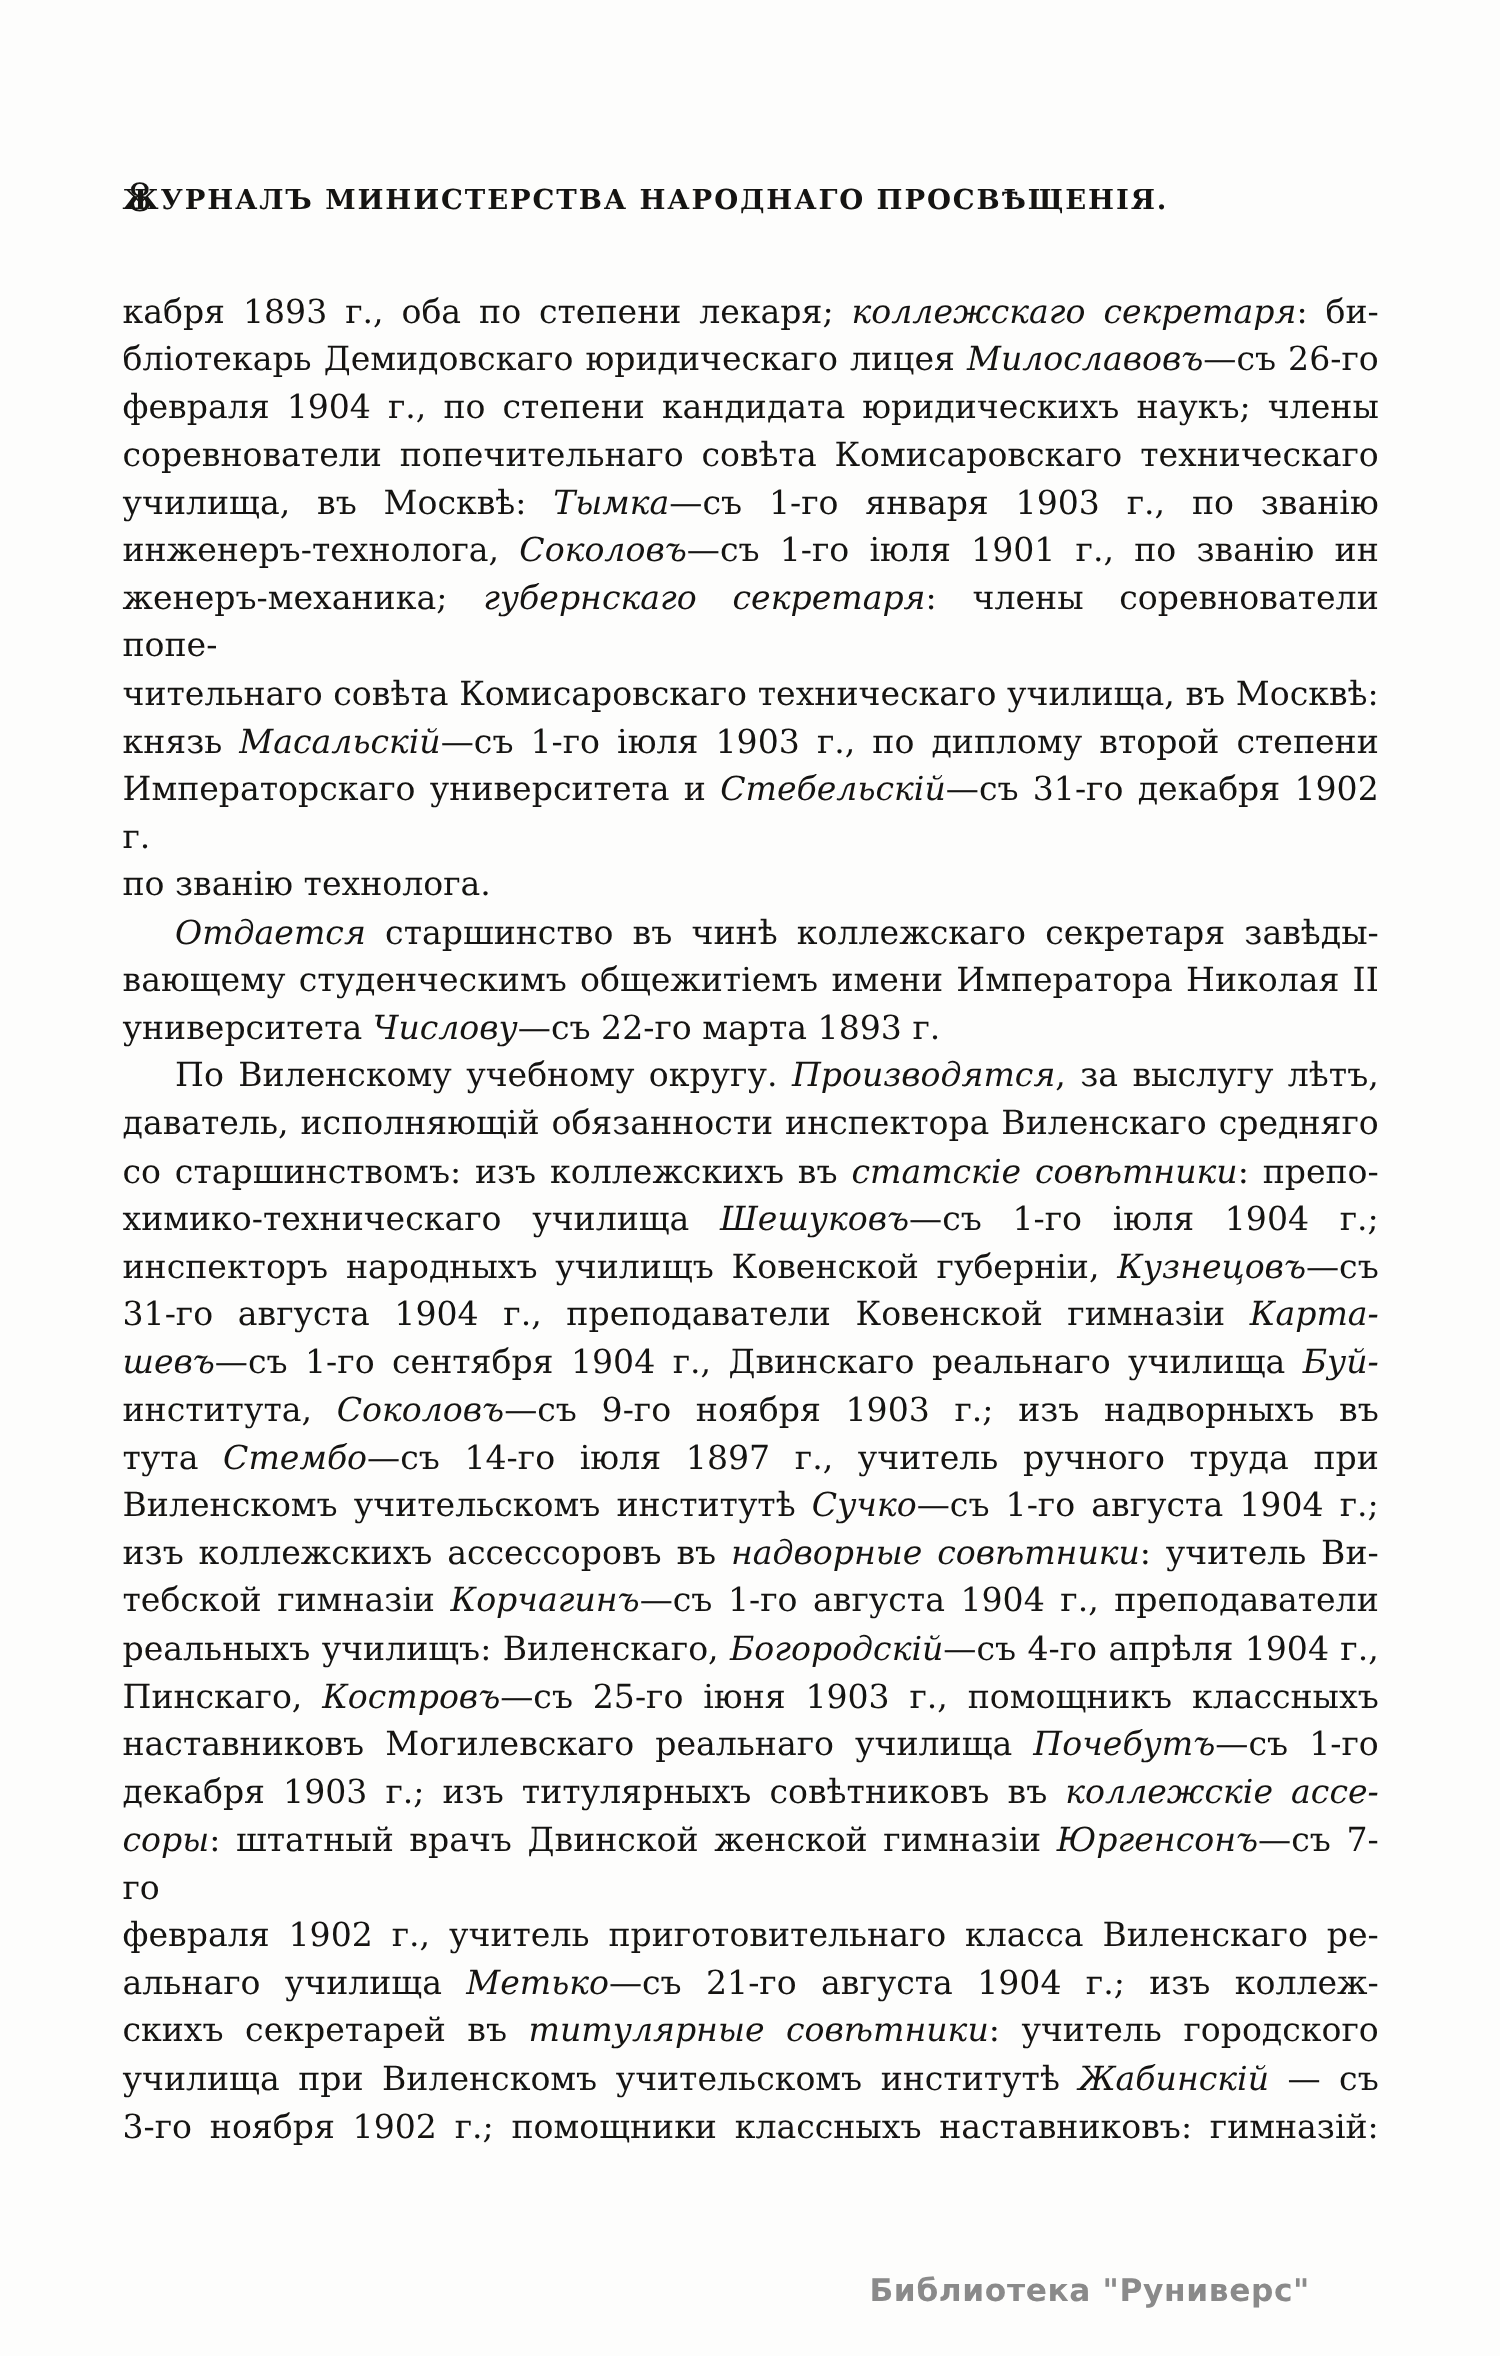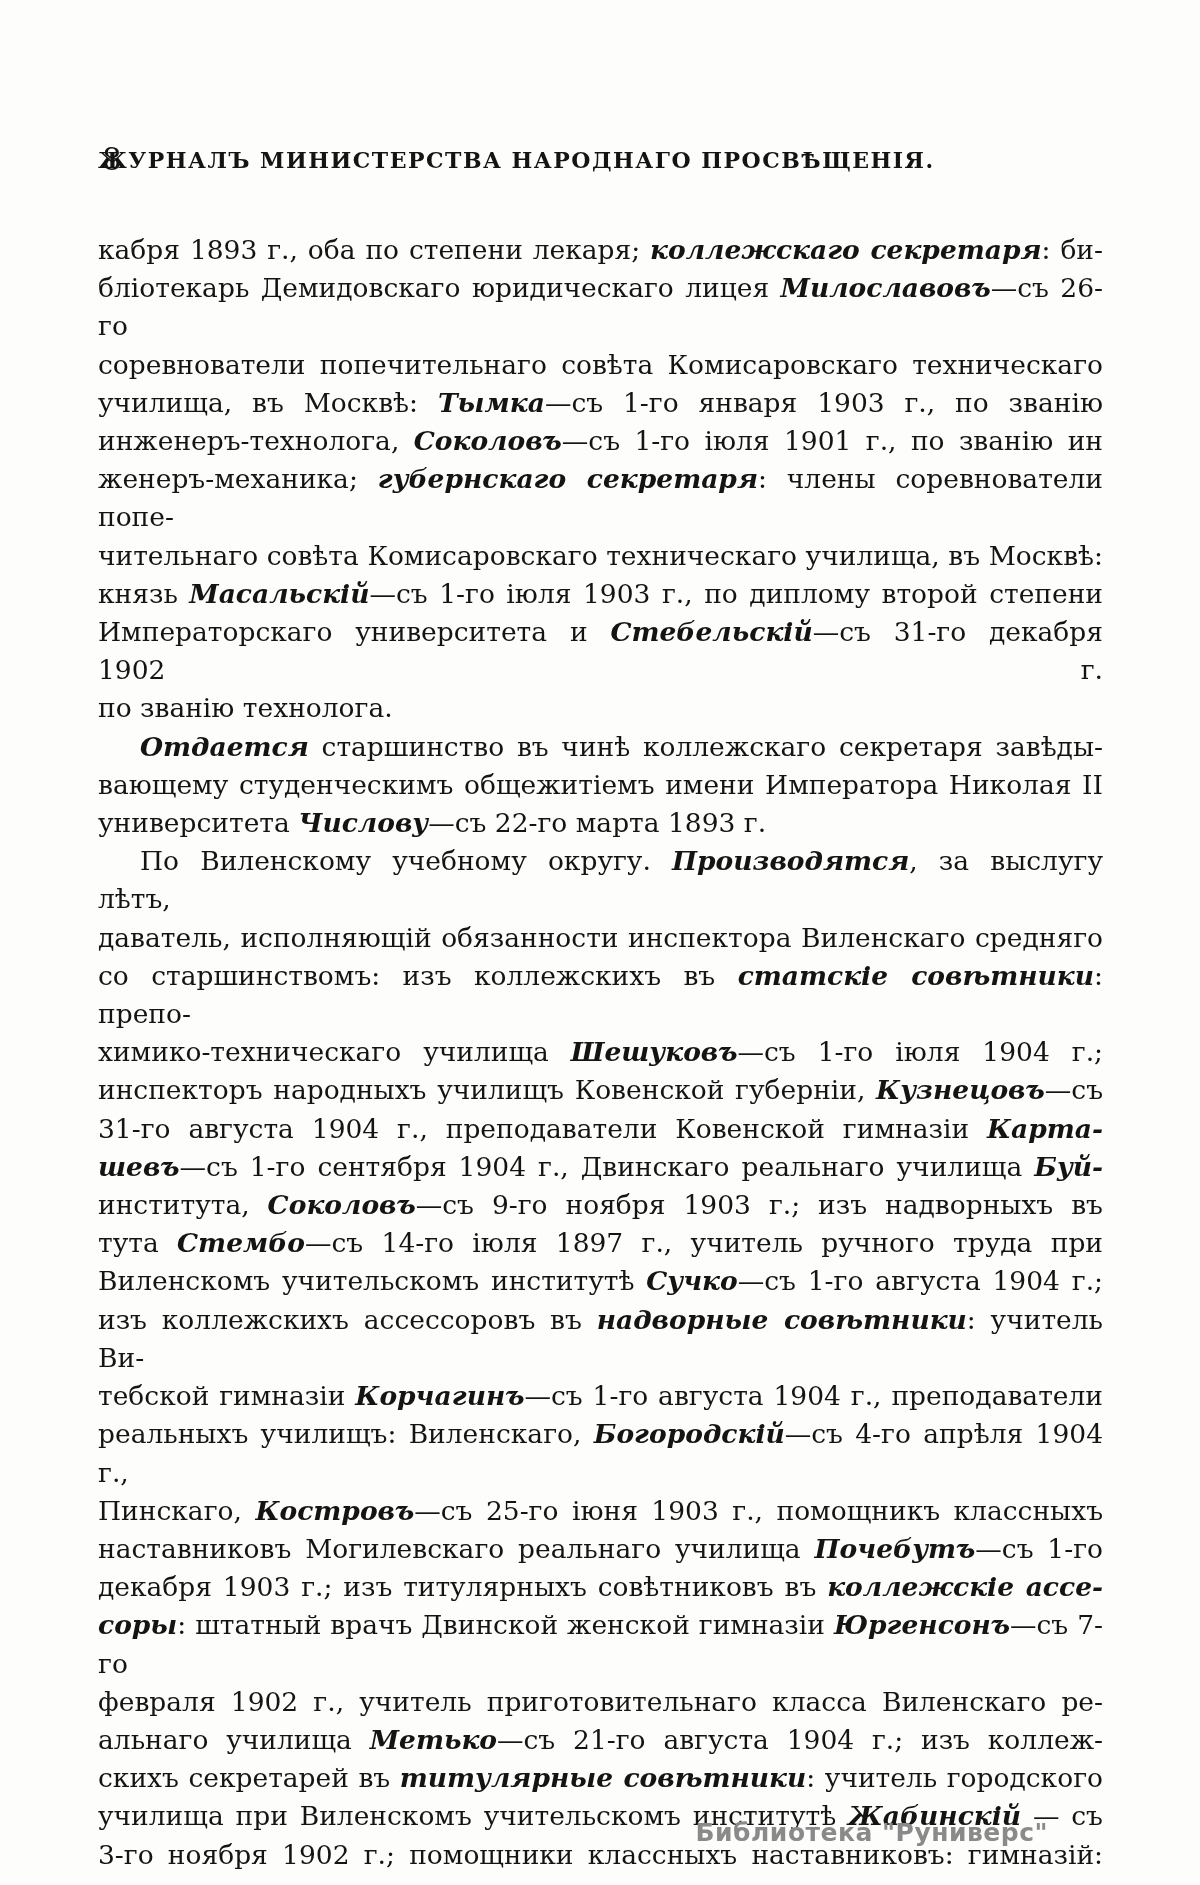--- a/index.html
+++ b/index.html
@@ -56,21 +56,21 @@
   }
   .line.noj {
     text-align: center;
     text-align-last: left;
   }
   .line.indent {
     text-indent: 42px;
   }
   .line em {
     font-style: italic;
-    font-weight: bold;
+    font-weight: normal;
   }
   .watermark {
     position: absolute;
     top: 1818px;
     right: 152px;
     font-family: "DejaVu Sans", sans-serif;
     font-weight: bold;
     font-size: 25px;
     color: #8a8a8a;
     letter-spacing: 0.5px;
@@ -82,20 +82,21 @@
 <div class="sheet">
 
   <div class="page-header">
     <div class="page-number">8</div>
     <div class="running-title">ЖУРНАЛЪ МИНИСТЕРСТВА НАРОДНАГО ПРОСВѢЩЕНІЯ.</div>
   </div>
 
   <div class="body-text">
       <div class="line"><span>кабря 1893 г., оба по степени лекаря; </span><em>коллежскаго секретаря</em><span>: би-</span></div>
       <div class="line"><span>бліотекарь Демидовскаго юридическаго лицея </span><em>Милославовъ</em><span>—съ 26-го</span></div>
+      <div class="line"><span>февраля 1904 г., по степени кандидата юридическихъ наукъ; члены</span></div>
       <div class="line"><span>соревнователи попечительнаго совѣта Комисаровскаго техническаго</span></div>
       <div class="line"><span>училища, въ Москвѣ: </span><em>Тымка</em><span>—съ 1-го января 1903 г., по званію</span></div>
       <div class="line"><span>инженеръ-технолога, </span><em>Соколовъ</em><span>—съ 1-го іюля 1901 г., по званію ин</span></div>
       <div class="line"><span>женеръ-механика; </span><em>губернскаго секретаря</em><span>: члены соревнователи попе-</span></div>
       <div class="line"><span>чительнаго совѣта Комисаровскаго техническаго училища, въ Москвѣ:</span></div>
       <div class="line"><span>князь </span><em>Масальскій</em><span>—съ 1-го іюля 1903 г., по диплому второй степени</span></div>
       <div class="line"><span>Императорскаго университета и </span><em>Стебельскій</em><span>—съ 31-го декабря 1902 г.</span></div>
       <div class="line noj"><span>по званію технолога.</span></div>
       <div class="line indent"><em>Отдается</em><span> старшинство въ чинѣ коллежскаго секретаря завѣды-</span></div>
       <div class="line"><span>вающему студенческимъ общежитіемъ имени Императора Николая II</span></div>

